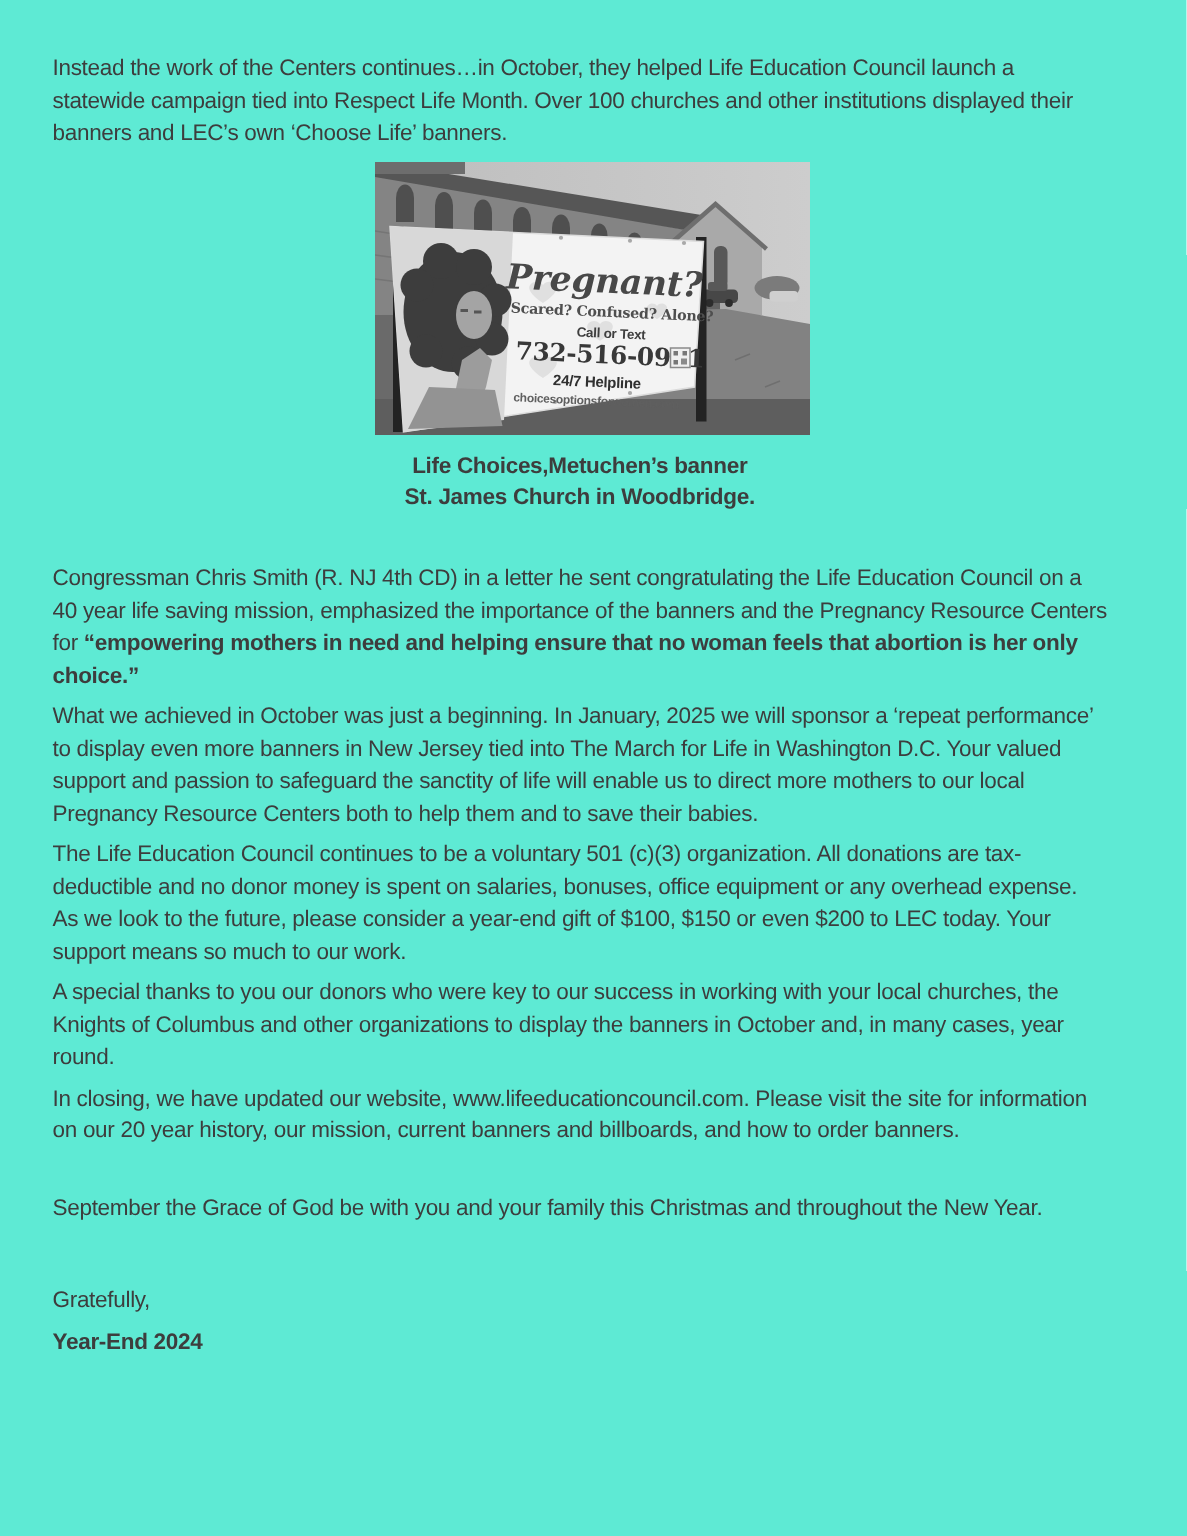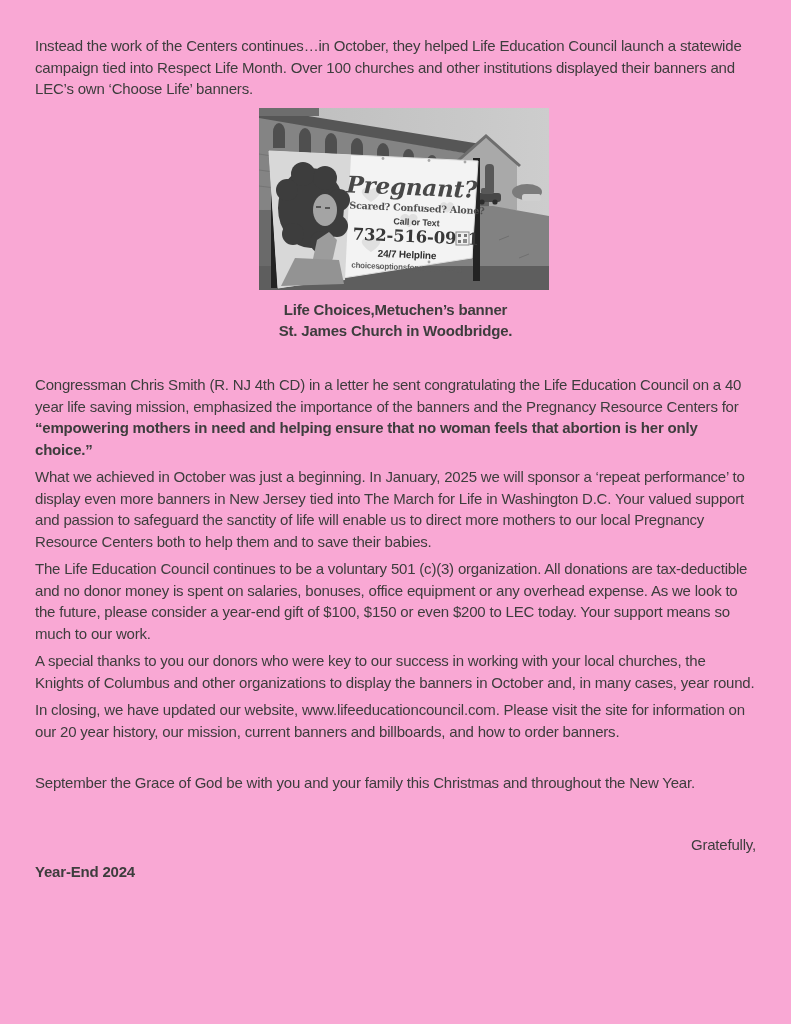--- a/index.html
+++ b/index.html
@@ -1,33 +1,33 @@
 <!DOCTYPE html>
 <html><head>
 <meta charset="utf-8">
 <style>
   html, body { margin: 0; padding: 0; background: #ffffff; }
   .page {
     position: relative;
     width: 791px;
     height: 1024px;
     box-sizing: border-box;
-    padding: 35px 35px 0 35px;
-    background: #f9a8d4;
+    padding: 35px 53px 0 35px;
+    background: #5eead4;
     font-family: "Liberation Sans", sans-serif;
     font-size: 15px;
     line-height: 21.5px;
     letter-spacing: -0.2px;
     color: #3d3d3d;
     overflow: hidden;
   }
   .para { margin: 0 0 6px 0; }
   .para.after-figure { margin-top: 33px; }
   .para.blessing { margin-top: 30px; }
-  .para.gratefully { margin-top: 40px; text-align: right; }
+  .para.gratefully { margin-top: 40px; }
   .para.trustees { margin-top: 10px; }
   .para.year-end { margin-top: 6px; font-weight: bold; }
   .para strong { font-weight: bold; }
 
   figure.photo-figure {
     margin: 8px 0 0 0;
     padding: 0;
     text-align: center;
   }
   .photo-wrap {

